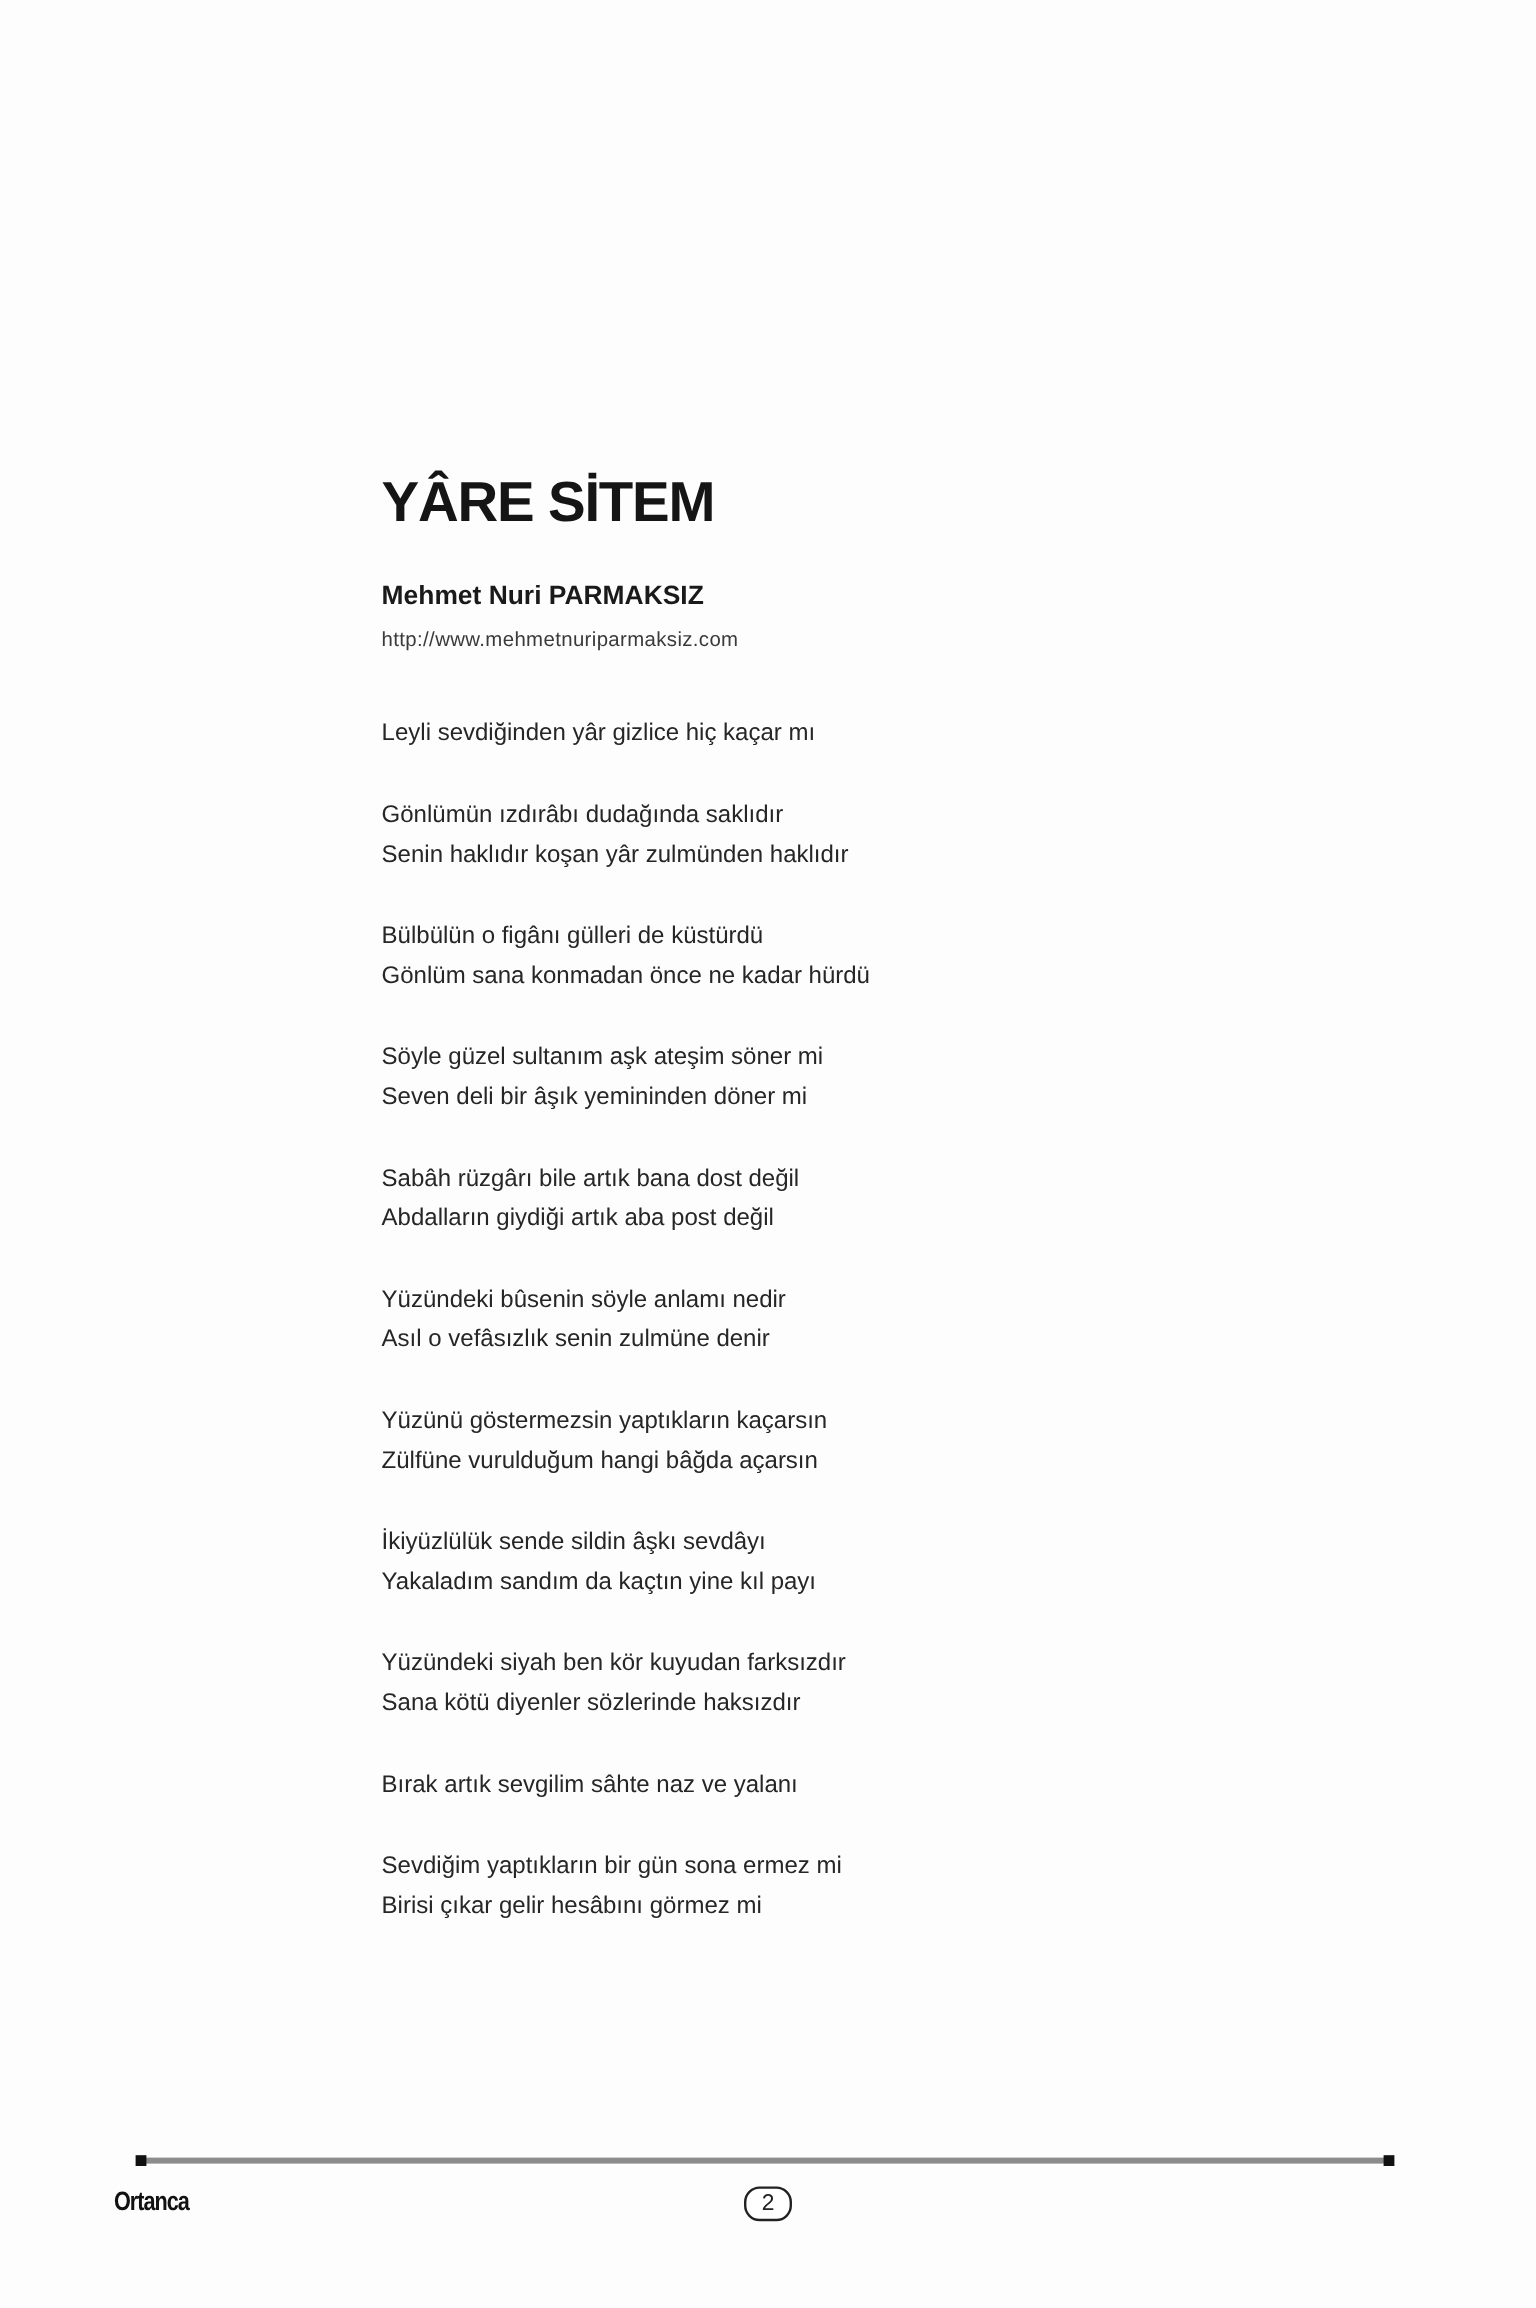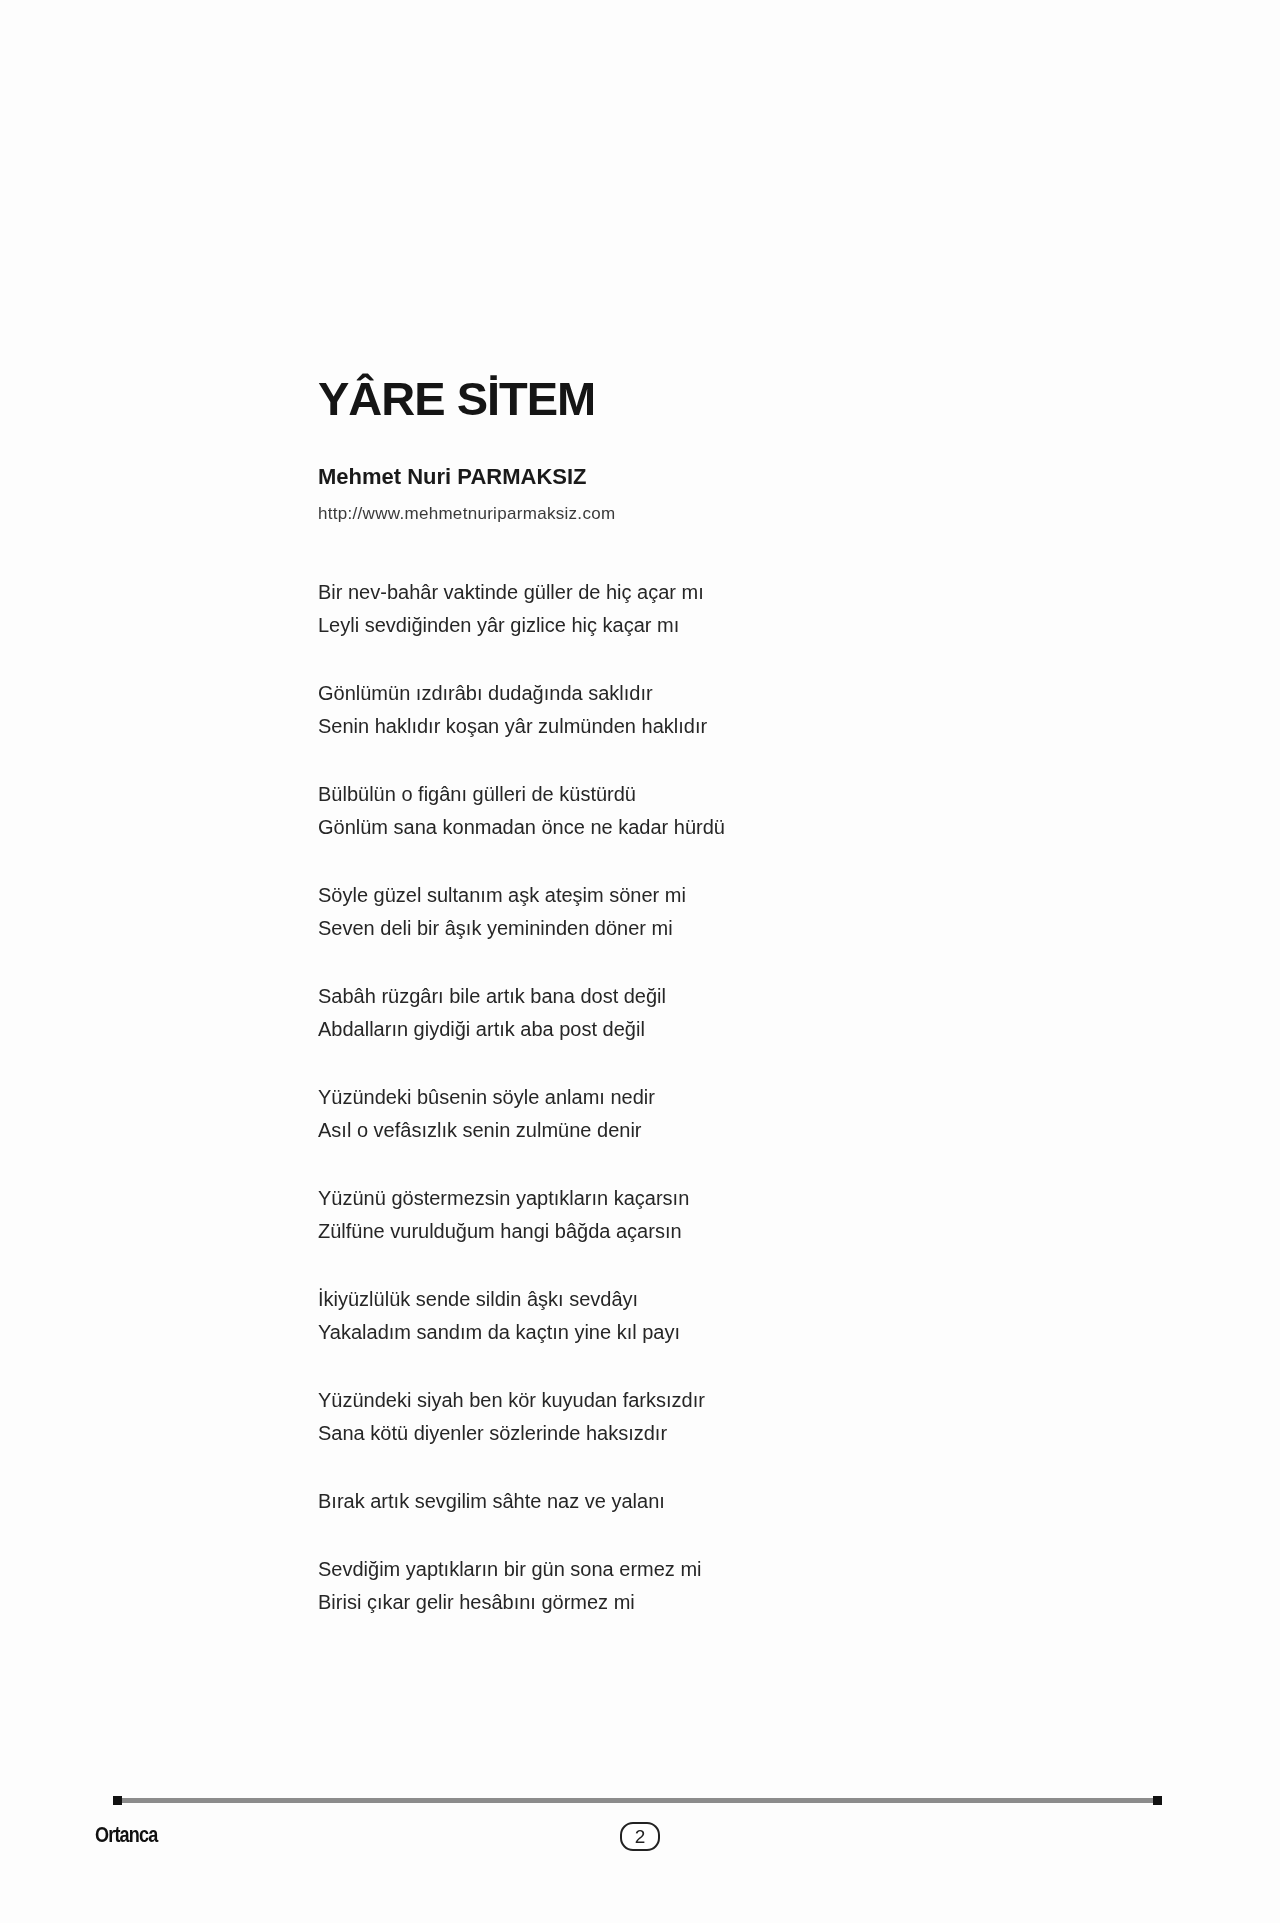--- a/index.html
+++ b/index.html
@@ -13,21 +13,21 @@
     overflow: hidden;
   }
   .page {
     position: absolute;
     inset: 0;
     background: #fdfdfd;
   }
   .content {
     position: absolute;
     left: 318px;
-    top: 371px;
+    top: 390px;
     width: 720px;
   }
   .poem-title {
     font-size: 47px;
     font-weight: 700;
     letter-spacing: -1px;
     color: #151515;
     margin-bottom: 38px;
   }
   .poem-author {
@@ -105,21 +105,20 @@
 
   <div class="content">
     <h1 class="poem-title">YÂRE SİTEM</h1>
 
     <div class="poem-author">Mehmet Nuri PARMAKSIZ</div>
 
     <div class="poem-url">http://www.mehmetnuriparmaksiz.com</div>
 
     <div class="poem-body">
         <p class="stanza">
-          <span class="line">Bir nev-bahâr vaktinde güller de hiç açar mı</span>
           <span class="line">Leyli sevdiğinden yâr gizlice hiç kaçar mı</span>
         </p>
         <p class="stanza">
           <span class="line">Gönlümün ızdırâbı dudağında saklıdır</span>
           <span class="line">Senin haklıdır koşan yâr zulmünden haklıdır</span>
         </p>
         <p class="stanza">
           <span class="line">Bülbülün o figânı gülleri de küstürdü</span>
           <span class="line">Gönlüm sana konmadan önce ne kadar hürdü</span>
         </p>

